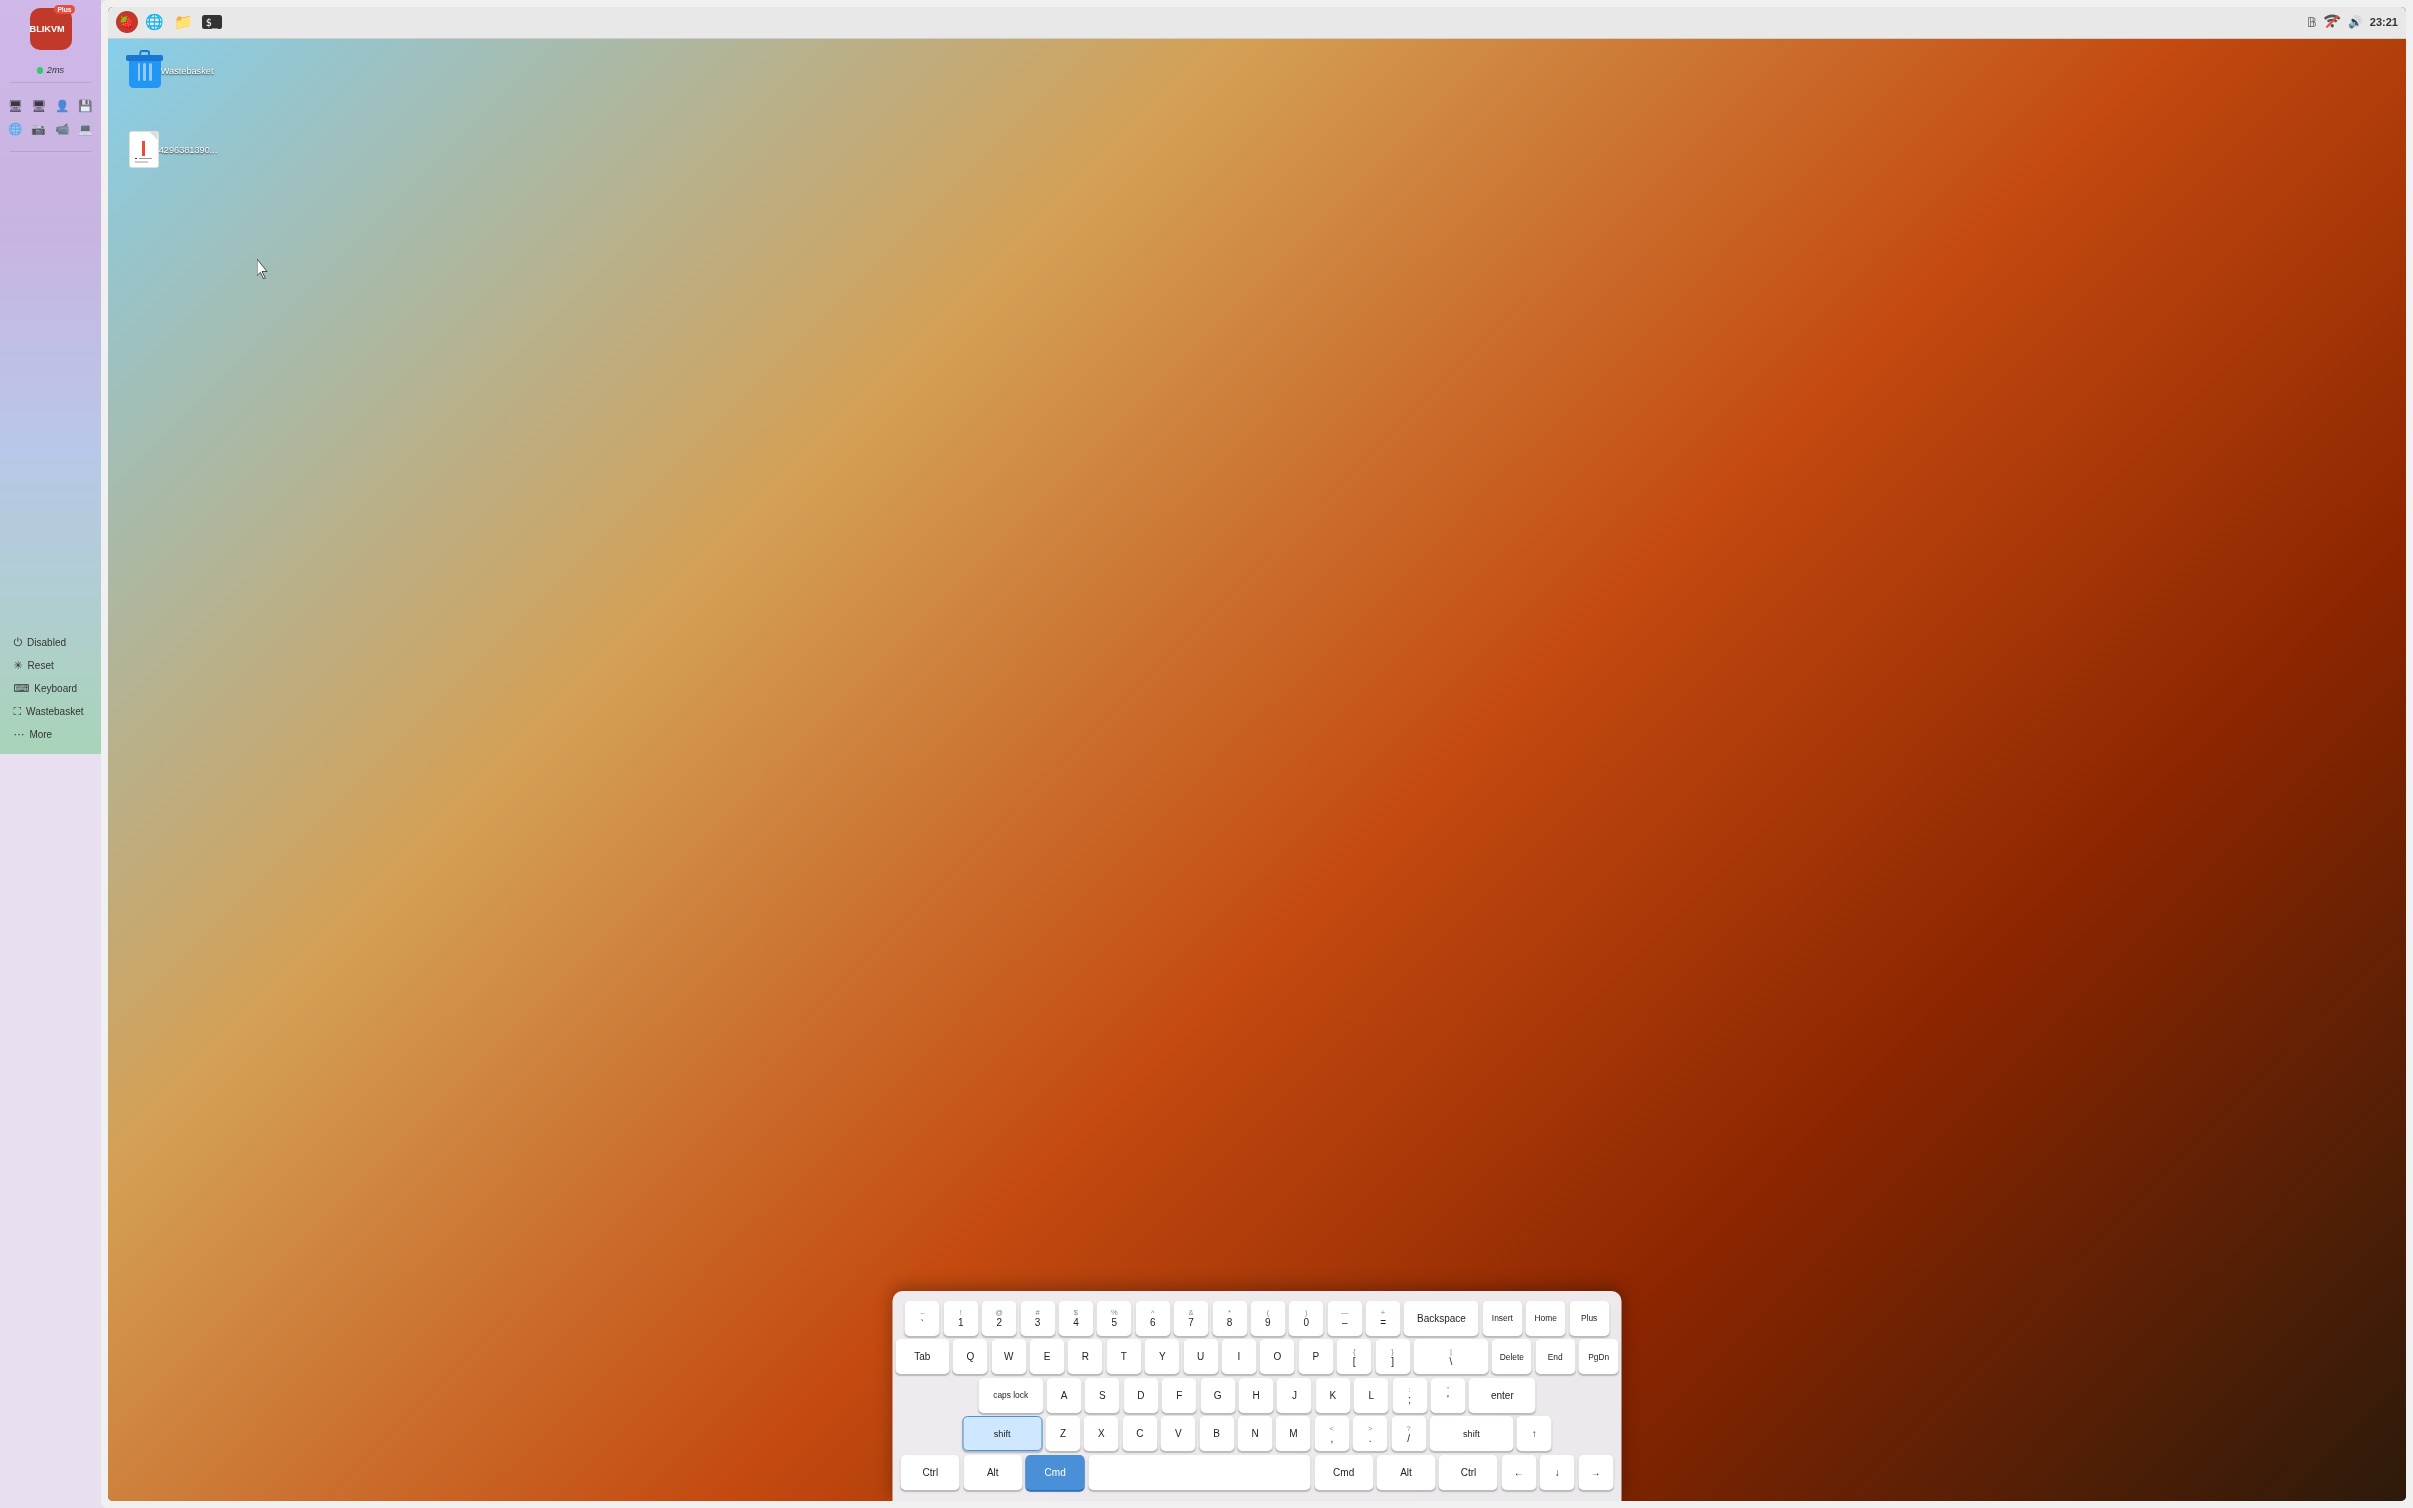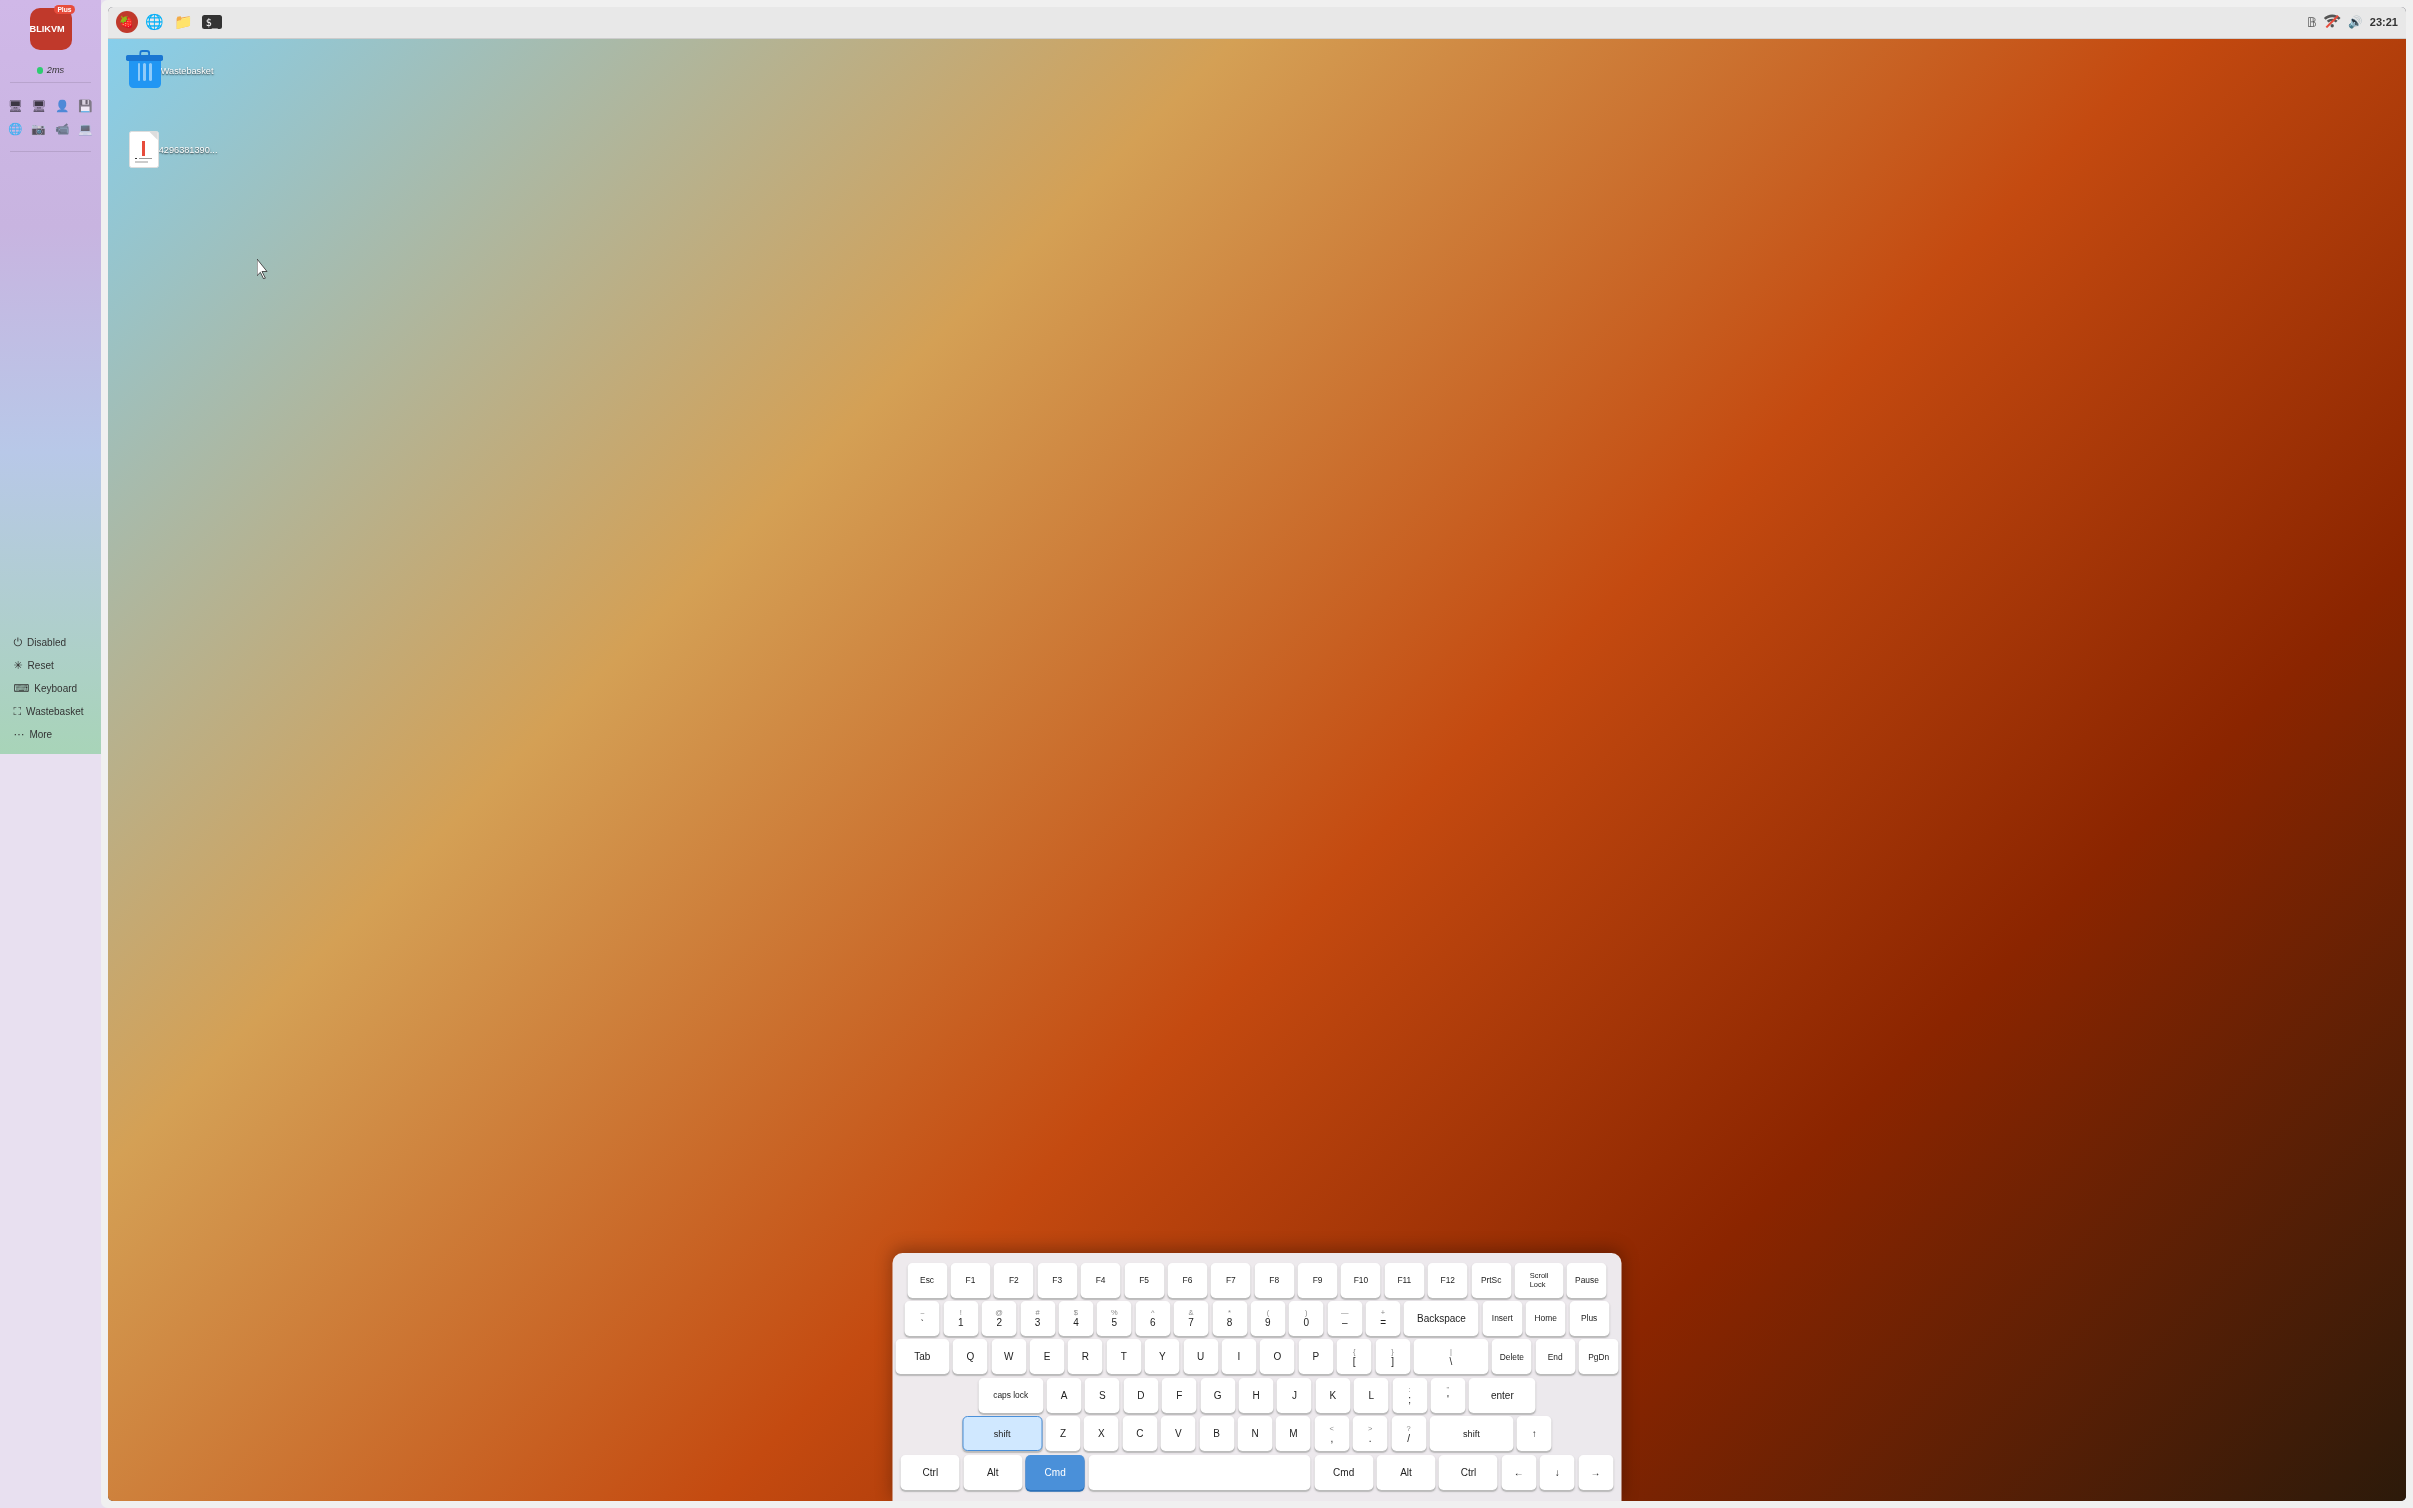--- a/index.html
+++ b/index.html
@@ -447,38 +447,20 @@
       </div>
 
       <div style="position:absolute; left:149px; top:220px; pointer-events:none; z-index:5;">
         <svg width="13.4" height="20" viewBox="0 0 16 24">
           <path d="M0 0 L0 20 L4 16 L8 24 L10 23 L6 15 L12 15 Z" fill="white" stroke="#333" stroke-width="1"></path>
         </svg>
       </div>
 
       <div class="keyboard-overlay">
 
-        <div class="keyboard-row">
-          <div class="key fn-key">Esc</div>
-          <div class="key fn-key">F1</div>
-          <div class="key fn-key">F2</div>
-          <div class="key fn-key">F3</div>
-          <div class="key fn-key">F4</div>
-          <div class="key fn-key">F5</div>
-          <div class="key fn-key">F6</div>
-          <div class="key fn-key">F7</div>
-          <div class="key fn-key">F8</div>
-          <div class="key fn-key">F9</div>
-          <div class="key fn-key">F10</div>
-          <div class="key fn-key">F11</div>
-          <div class="key fn-key">F12</div>
-          <div class="key fn-key">PrtSc</div>
-          <div class="key fn-key" style="min-width:49px; font-size:7.5px;">Scroll<br>Lock</div>
-          <div class="key fn-key">Pause</div>
-        </div>
 
         <div class="keyboard-row">
           <div class="key" style="flex-direction:column; min-width:35px;">
             <span style="font-size:7.5px;color:#888;">~</span>
             <span style="font-size:9.2px;">`</span>
           </div>
           <div class="key" style="flex-direction:column;">
             <span style="font-size:7.5px;color:#888;">!</span>
             <span>1</span>
           </div>

